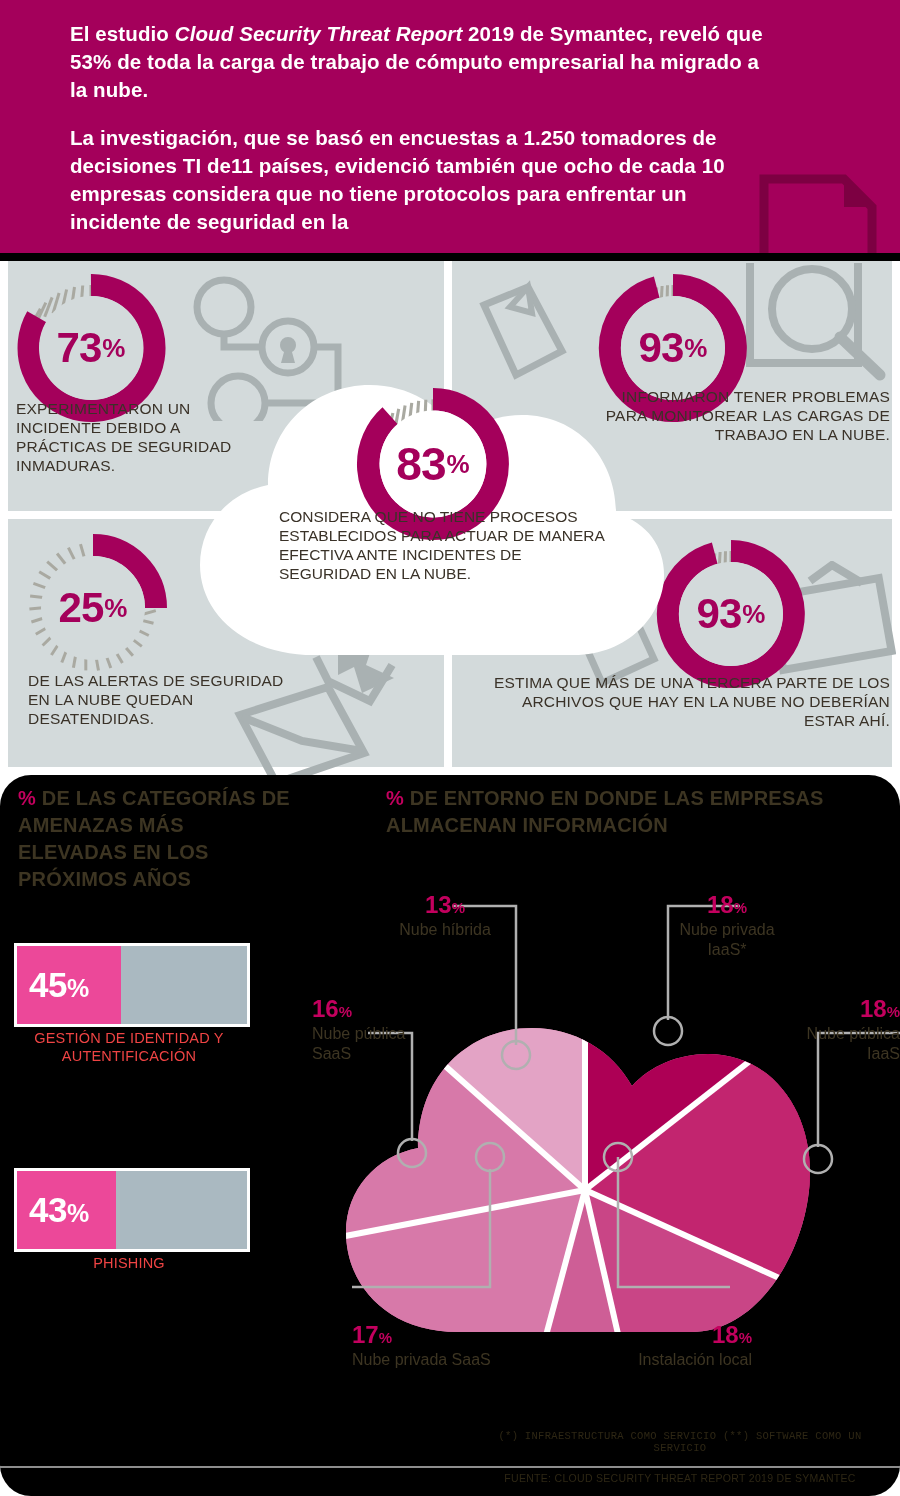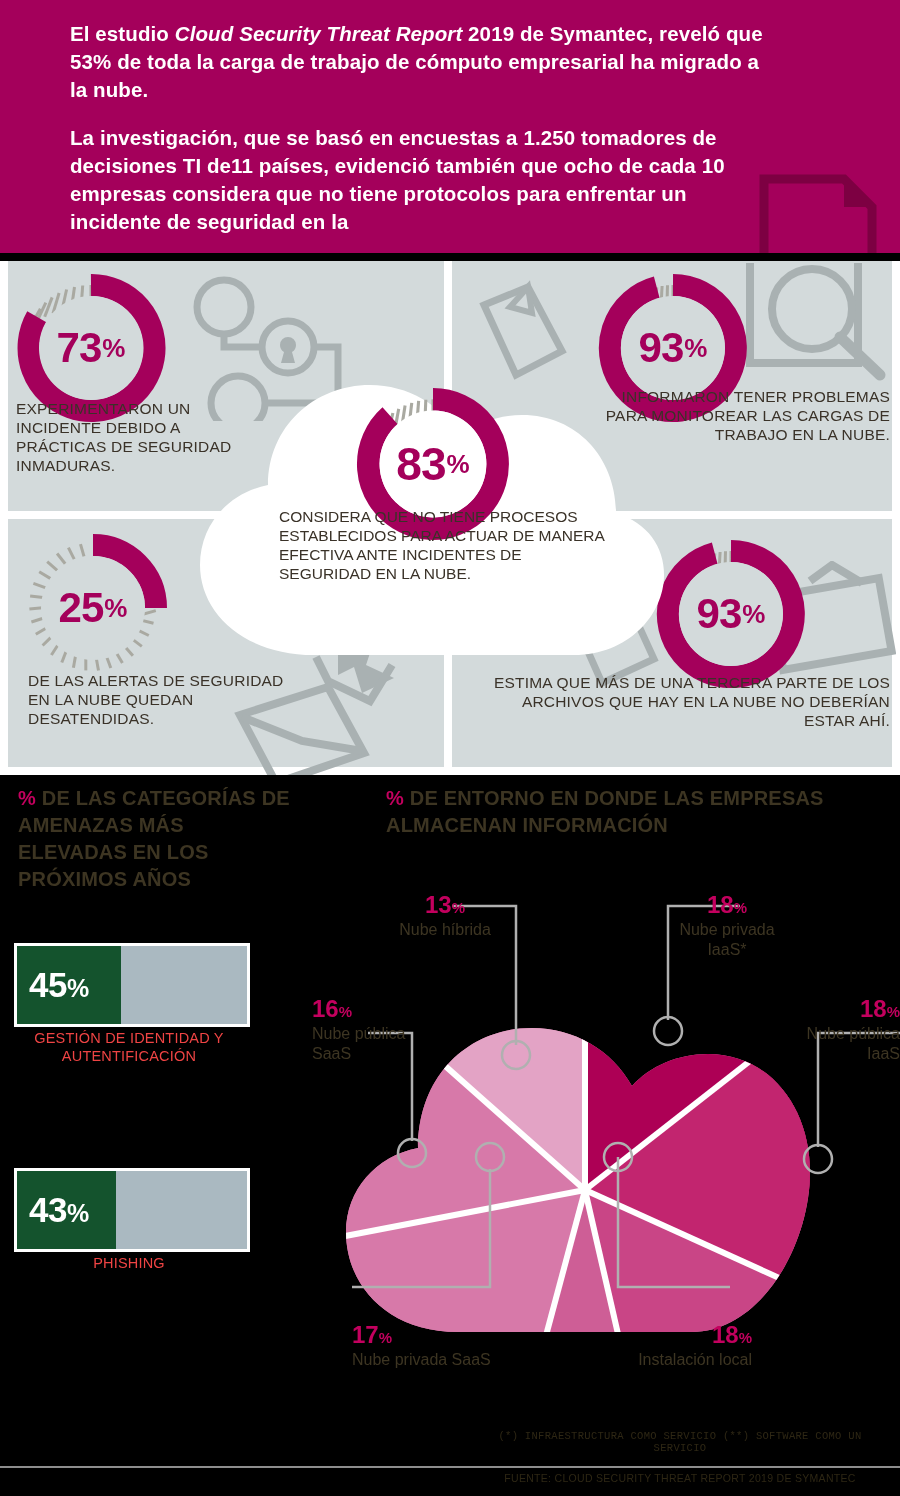--- a/index.html
+++ b/index.html
@@ -37,31 +37,31 @@
 
   
   .donut{position:absolute;}
   .donut .val{position:absolute;left:0;top:0;width:100%;height:100%;
       display:flex;align-items:center;justify-content:center;color:#a4005b;font-weight:700;}
   .donut .val .num{font-size:42px;letter-spacing:-1px;}
   .donut .val .pct{font-size:26px;margin-left:1px;}
   .donut.big .val .num{font-size:46px;}
 
   
-  #bottom{position:absolute;left:0;top:775px;width:900px;height:721px;background:#000;}
+  #bottom{position:absolute;left:0;top:775px;width:900px;height:721px;background:#000;border-radius:31px;}
 
   .sec-head{position:absolute;color:#3d3522;font-size:20px;line-height:27px;
             font-weight:700;letter-spacing:.2px;}
   .sec-head .pc{color:#c3005e;}
 
   
   .barrow{position:absolute;left:14px;width:230px;}
   .bar{position:relative;height:78px;border:3px solid #ffffff;box-sizing:content-box;
        background:#aab9c1;width:230px;}
-  .bar .fill{position:absolute;left:0;top:0;height:100%;background:#14532d;
+  .bar .fill{position:absolute;left:0;top:0;height:100%;background:#ec4899;
       display:flex;align-items:center;}
   .bar .fill span{color:#fff;font-size:35px;font-weight:700;margin-left:12px;letter-spacing:-.5px;}
   .bar .fill span i{font-size:25px;font-style:normal;}
   .barlabel{color:#ef4444;font-size:14.5px;line-height:18px;text-align:center;
             margin-top:2px;letter-spacing:.2px;}
 
   
   .callout{position:absolute;color:#3d3522;font-size:16px;line-height:20px;}
   .callout .pv{color:#c3005e;font-size:24px;font-weight:700;display:block;line-height:24px;}
   .callout .pv i{font-size:15px;font-style:normal;}

